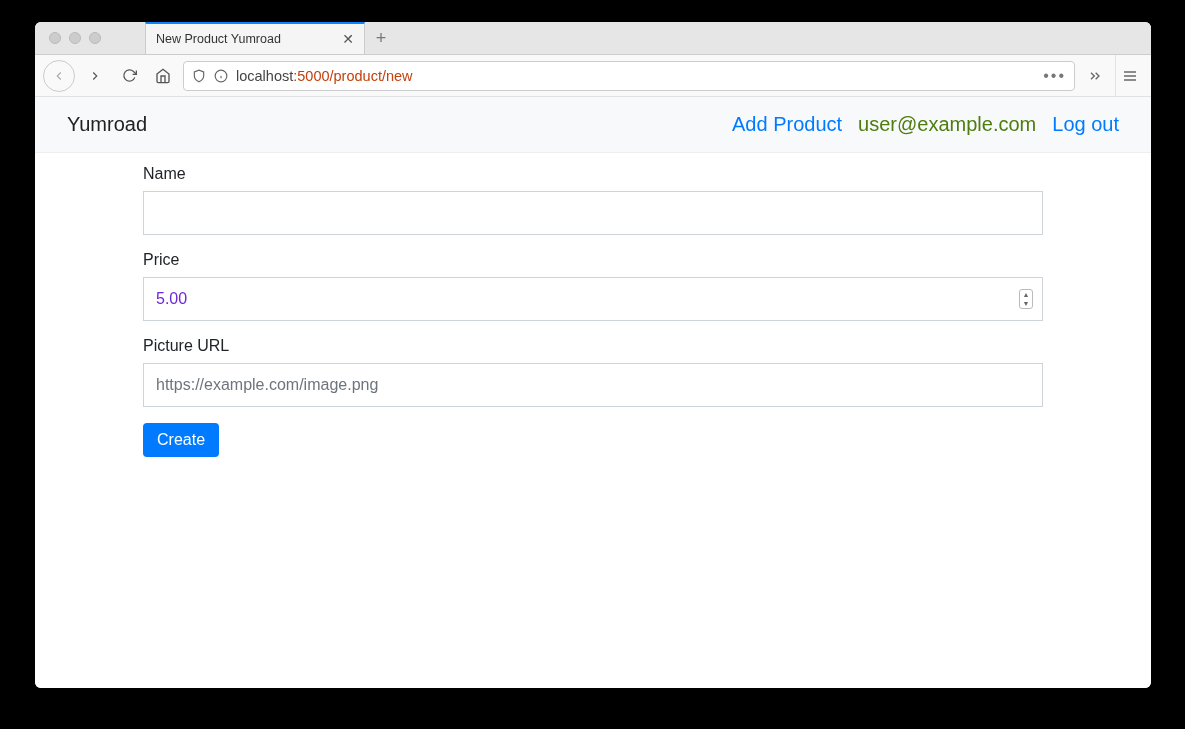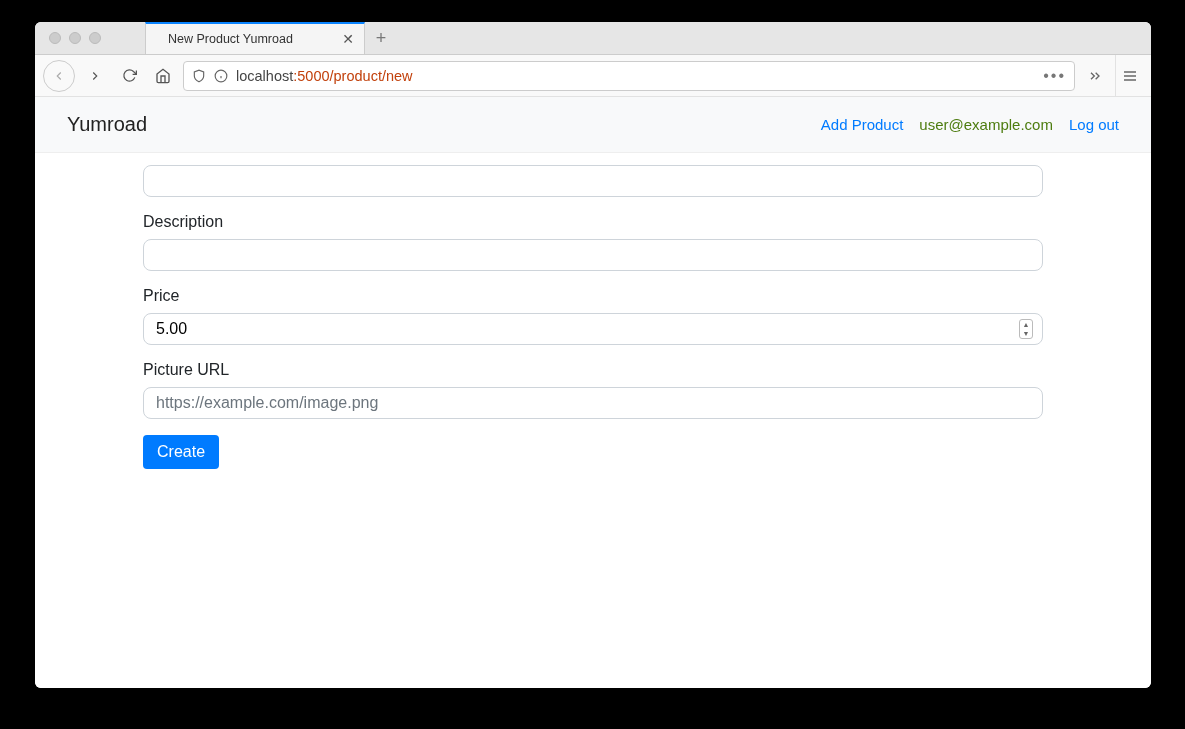--- a/index.html
+++ b/index.html
@@ -46,21 +46,21 @@
       border: 0.5px solid #bbb;
     }
     .tab {
       background: #f5f5f5;
       border-top: 2px solid #0a84ff;
       border-right: 1px solid #ccc;
       border-left: 1px solid #ccc;
       width: 220px;
       display: flex;
       align-items: center;
-      padding: 0 22px;
+      padding: 0 10px;
       font-size: 12.5px;
       color: #333;
       position: relative;
     }
     .tab .close {
       position: absolute;
       right: 10px;
       font-size: 14px;
       color: #555;
       cursor: pointer;
@@ -152,21 +152,21 @@
     }
     .brand {
       font-size: 20px;
       color: #222;
     }
     .nav-right {
       margin-left: auto;
       display: flex;
       align-items: center;
       gap: 16px;
-      font-size: 15px;
+      font-size: 20px;
     }
     .nav-right .link { color: #007bff; cursor:pointer; }
     .nav-right .text { color: #4d7c0f; }
     
     .content {
       padding: 12px 0;
       background:#fff;
       flex:1;
     }
     .container {
@@ -177,26 +177,26 @@
       margin-bottom: 16px;
     }
     .form-label {
       display:block;
       font-size:16px;
       color:#212529;
       margin-bottom:8px;
     }
     .form-control {
       width:100%;
-      height:32px;
+      height:44px;
       border:1px solid #ced4da;
-      border-radius:8px;
+      border-radius:0;
       padding:6px 12px;
       font-size:16px;
-      color:#000000;
+      color:#6d28d9;
       background:#fff;
     }
     .form-control::placeholder { color:#6c757d; }
     .price-wrap { position:relative; }
     .spinner {
       position:absolute;
       right:10px;
       top:50%;
       transform:translateY(-50%);
       width:14px;
@@ -301,24 +301,21 @@
     <div class="nav-right">
       <span class="link">Add Product</span>
       <span class="text">user@example.com</span>
       <span class="link">Log out</span>
     </div>
   </div>
 
   <div class="content">
     <div class="container">
       <div class="form-group">
-        <input class="form-control" value="" style="">
-      </div>
-      <div class="form-group">
-        <label class="form-label">Description</label>
+        <label class="form-label">Name</label>
         <input class="form-control" value="" style="">
       </div>
       <div class="form-group">
         <label class="form-label">Price</label>
         <div class="price-wrap">
           <input class="form-control" value="5.00" style="">
           <div class="spinner">
             <span>▲</span>
               <span>▼</span>
           </div>

